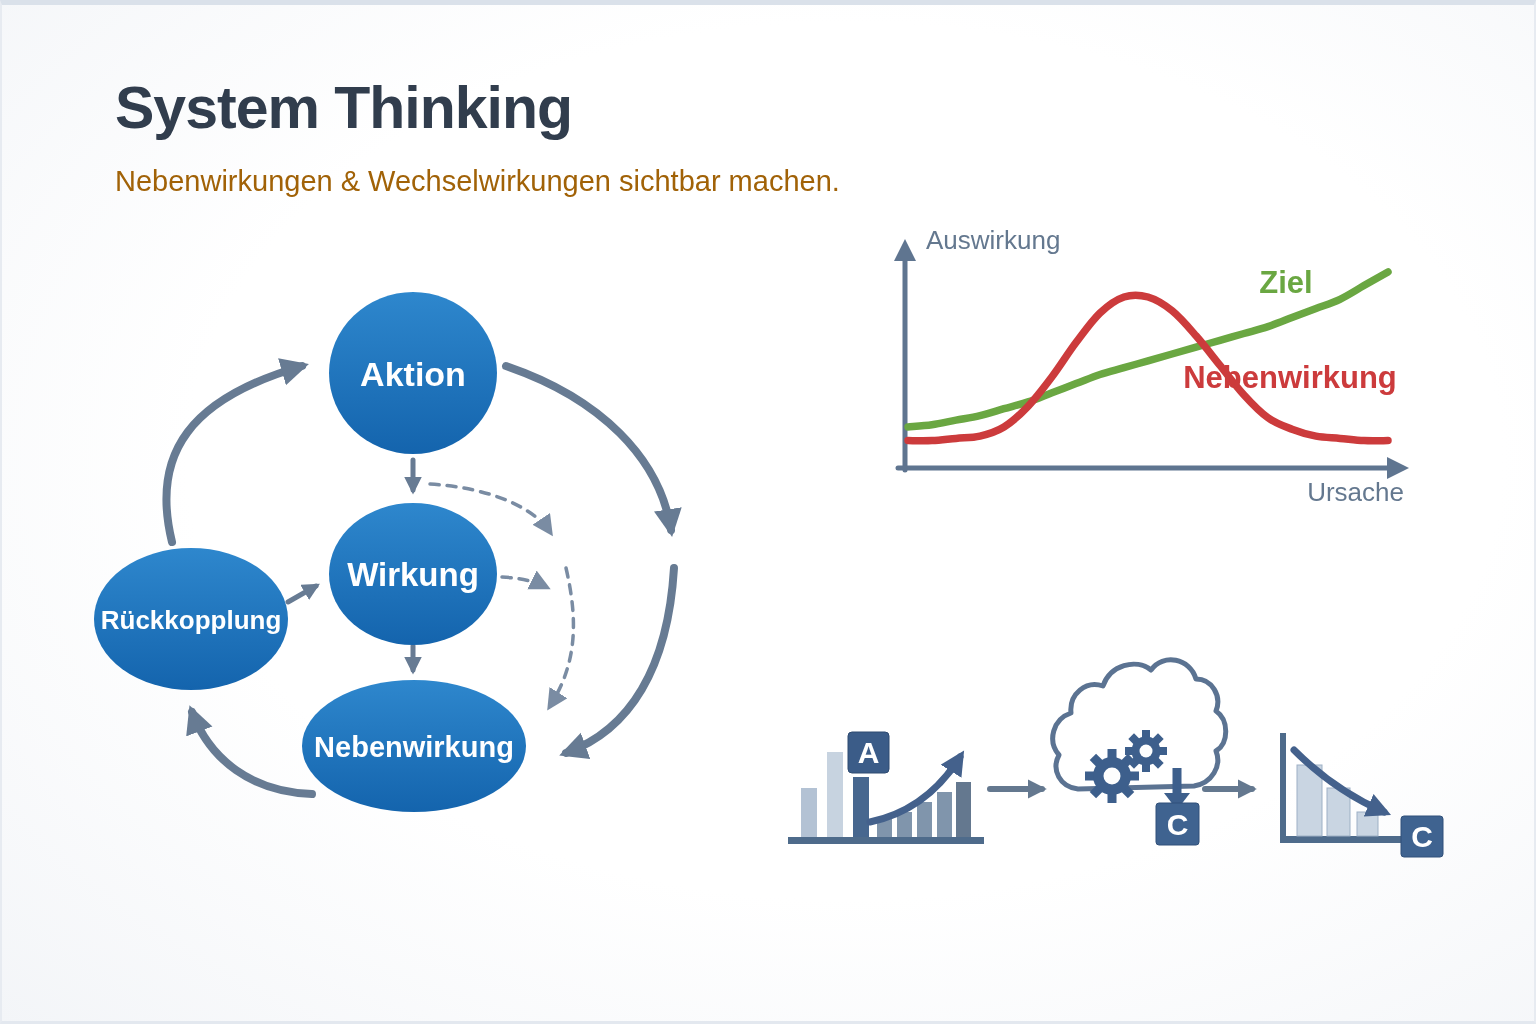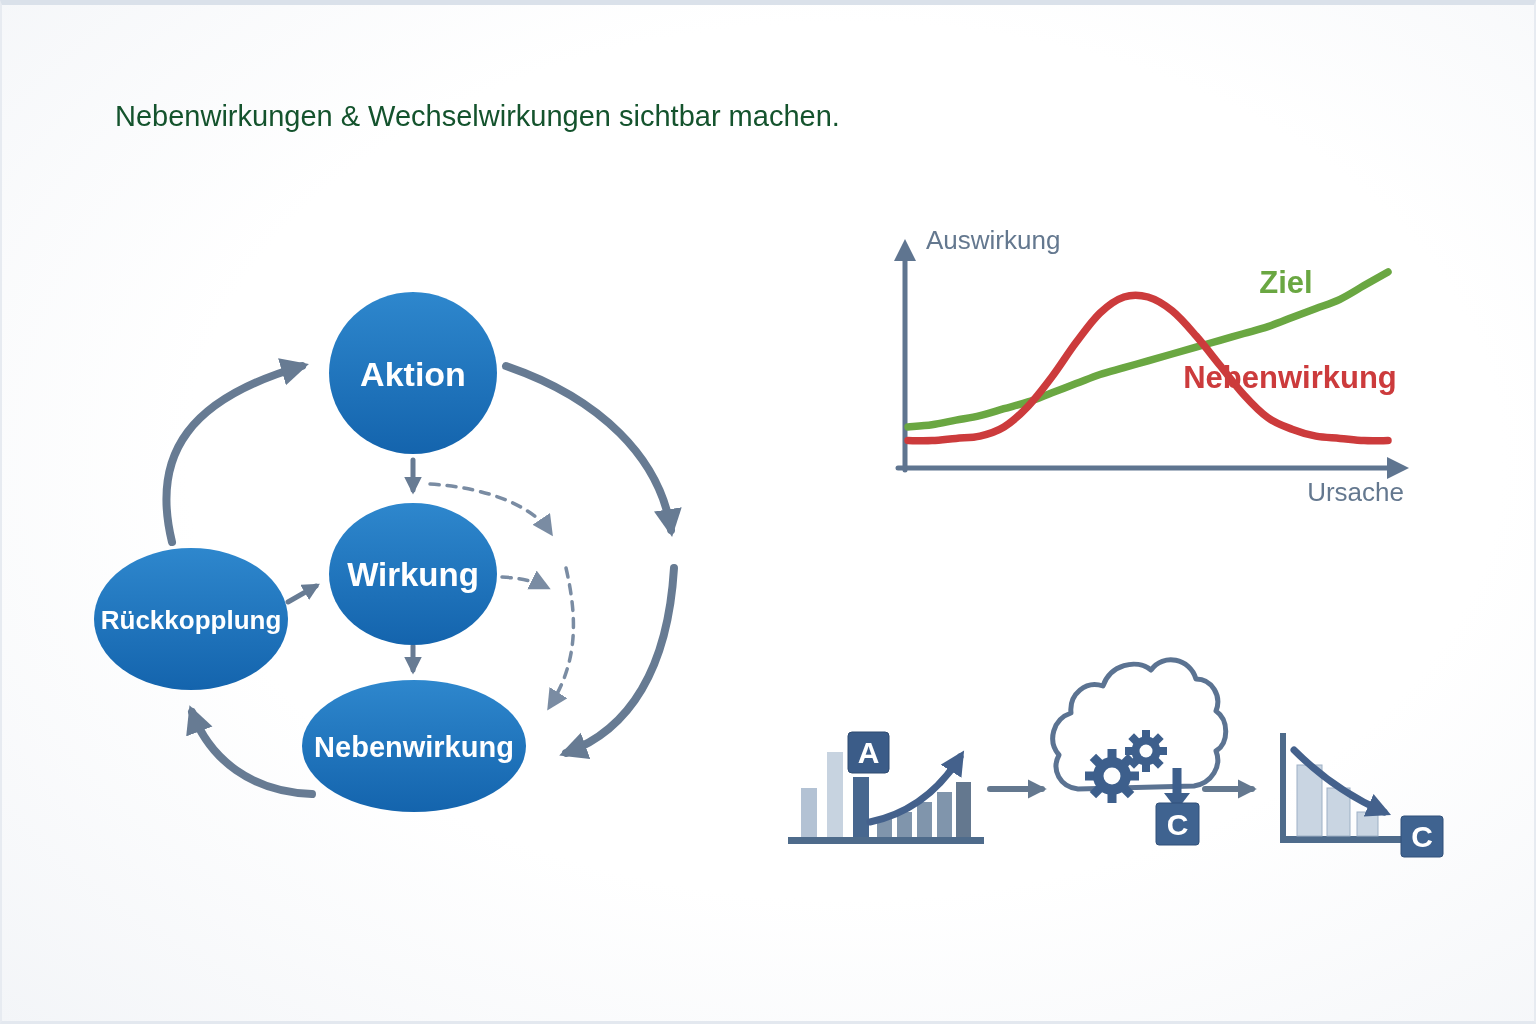--- a/index.html
+++ b/index.html
@@ -9,40 +9,41 @@
     font-family:"Liberation Sans", sans-serif;
   }
   .frame{position:absolute;inset:0;pointer-events:none;
     border-top:5px solid #dae1ea;border-left:2px solid #e7ebf1;
     border-right:2px solid #e7ebf1;border-bottom:3px solid #e3e8ef;}
   .header{position:absolute;left:115px;top:76px;}
   .header h1{
     margin:0;font-size:59px;font-weight:700;color:#313d4d;letter-spacing:-1px;line-height:1.1;
   }
   .header p{
-    margin:24px 0 16px 0;font-size:29px;font-weight:400;color:#14532d;letter-spacing:0;
+    margin:24px 0 16px 0;font-size:29px;font-weight:400;color:#a16207;letter-spacing:0;
   }
   svg.canvas{position:absolute;left:0;top:0;width:1536px;height:1024px;}
   .node-label{fill:#ffffff;font-weight:700;font-family:"Liberation Sans",sans-serif;text-anchor:middle;}
   .axis-label{fill:#64788f;font-size:26px;font-family:"Liberation Sans",sans-serif;}
   .series-label{font-weight:700;font-size:31px;font-family:"Liberation Sans",sans-serif;text-anchor:middle;}
   .badge-label{fill:#ffffff;font-weight:700;font-size:30px;font-family:"Liberation Sans",sans-serif;text-anchor:middle;}
   .loop-solid{fill:none;stroke:#677b93;stroke-linecap:round;}
   .loop-dashed{fill:none;stroke:#7a8ca3;stroke-width:3.5;stroke-dasharray:9 8;stroke-linecap:round;}
   .axis-line{fill:none;stroke:#5f7590;stroke-width:5;stroke-linecap:round;}
   .series-line{fill:none;stroke-width:7.5;stroke-linecap:round;}
   .icon-arrow{fill:none;stroke:#44618c;stroke-width:7;stroke-linecap:round;}
   .flow-arrow{fill:none;stroke:#64788f;stroke-width:6;stroke-linecap:round;}
 </style>
 </head>
 <body>
 
 <div class="frame"></div>
 
 <div class="header">
+  <h1>System Thinking</h1>
   <p>Nebenwirkungen &amp; Wechselwirkungen sichtbar machen.</p>
 </div>
 
 <svg class="canvas" viewBox="0 0 1536 1024">
   <defs>
     <linearGradient id="nodeBlue" x1="0" y1="0" x2="0" y2="1">
       <stop offset="0" stop-color="#2e87cd"></stop>
       <stop offset="1" stop-color="#1464ad"></stop>
     </linearGradient>
     <marker id="mSolid" orient="auto" markerWidth="4" markerHeight="4" refX="2.6" refY="1.75">

